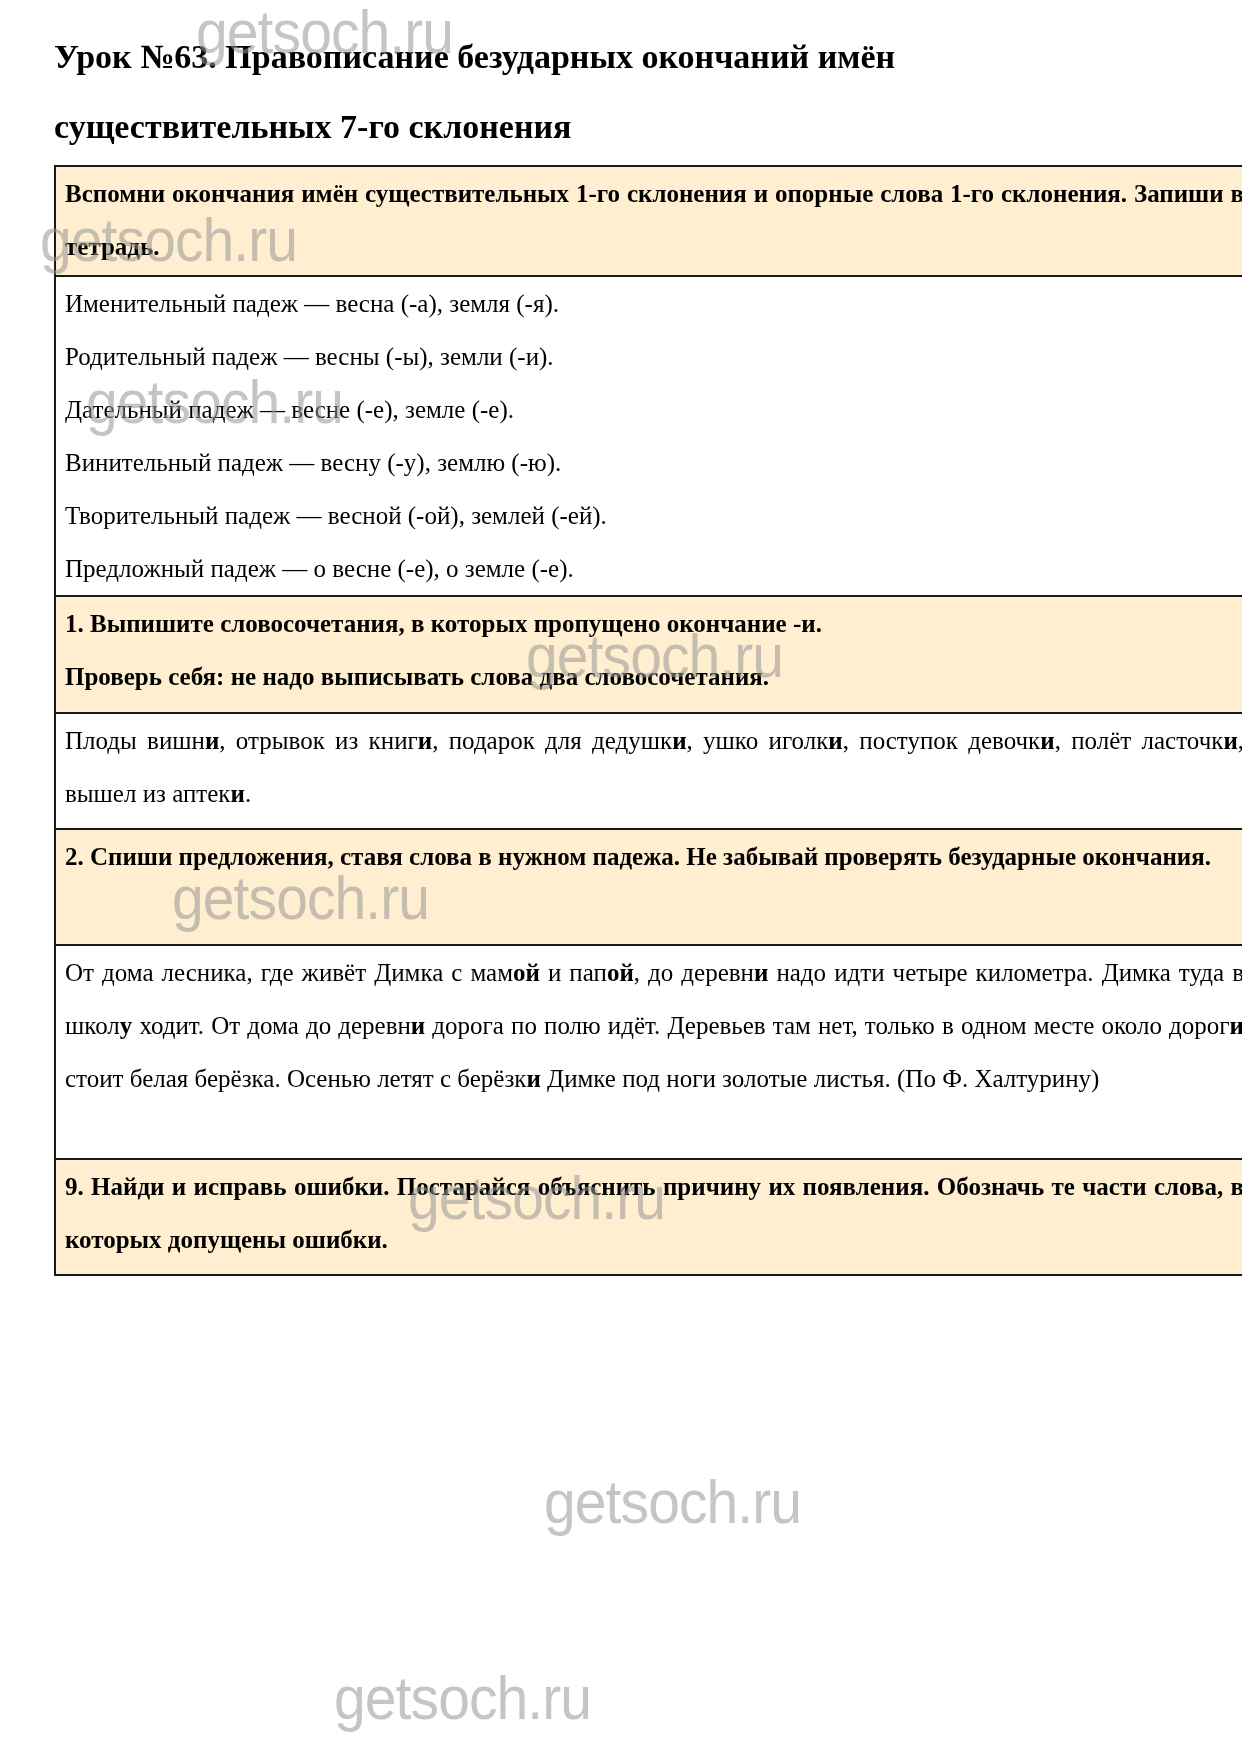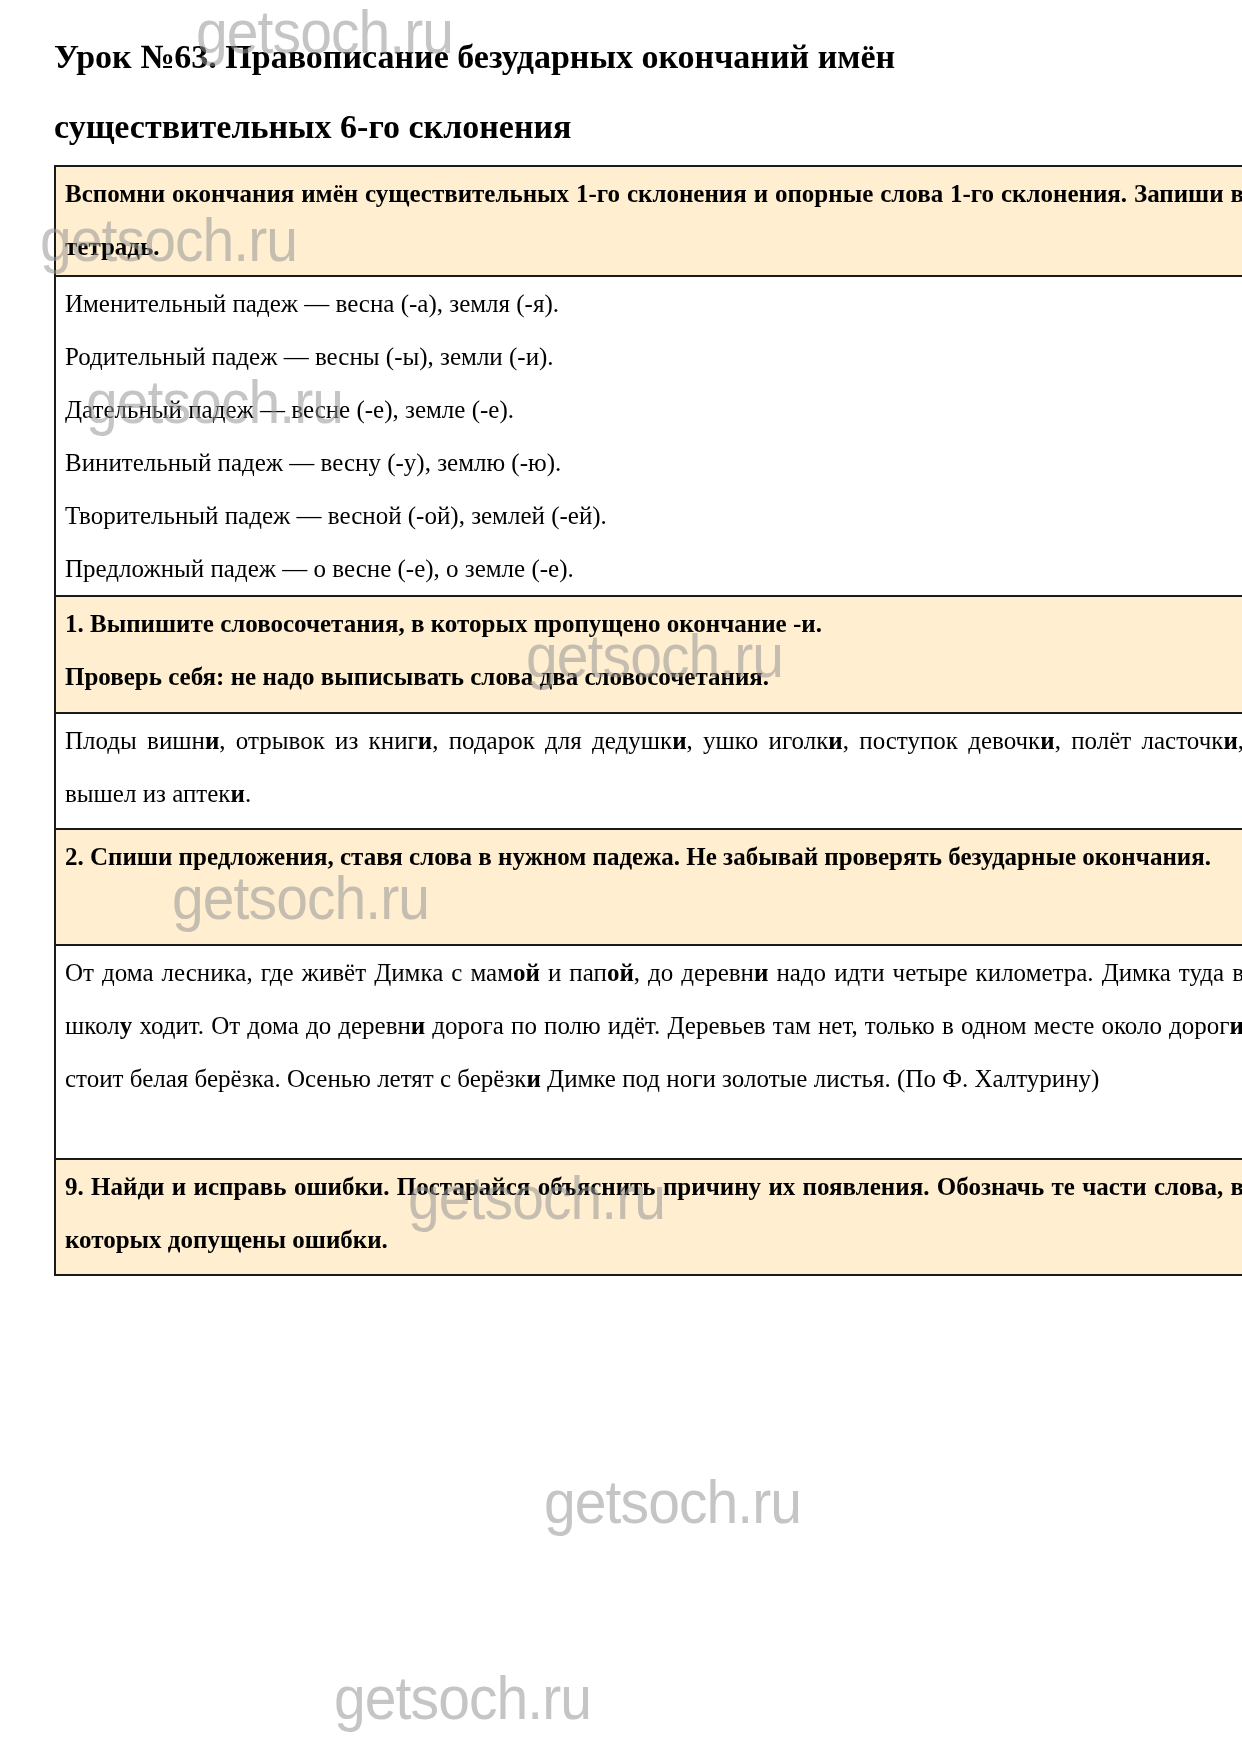--- a/index.html
+++ b/index.html
@@ -80,21 +80,21 @@
       transform: scaleX(0.92);
       transform-origin: left top;
       white-space: nowrap;
     }
   </style>
 </head>
 <body>
 
 <h1 class="page-title">
   <span class="para">Урок №63. Правописание безударных окончаний имён</span>
-  <span class="para">существительных 6-го склонения</span>
+  <span class="para">существительных 7-го склонения</span>
 </h1>
 
 <table class="lesson-table">
   <tbody>
 
     <tr class="row-task">
       <td class="h-intro-task justify">
         <span>Вспомни окончания имён существительных 1-го склонения и опорные слова 1-го склонения. Запиши в тетрадь.</span>
       </td>
     </tr>

